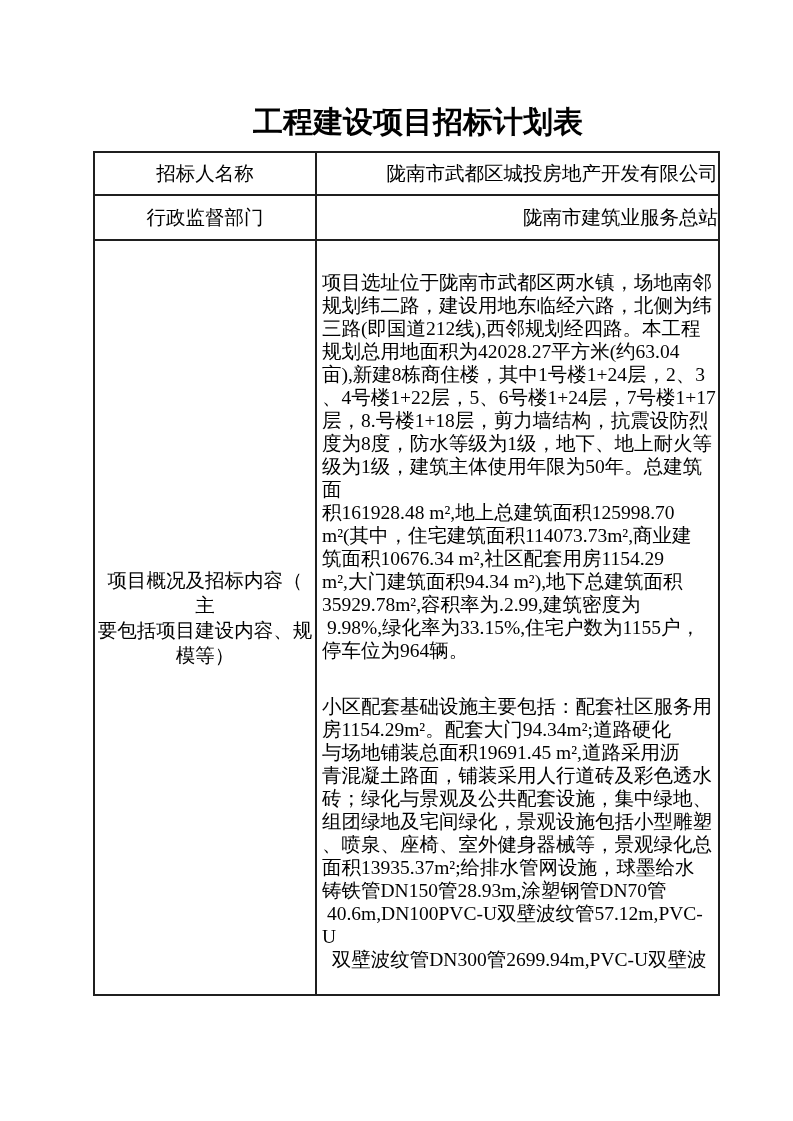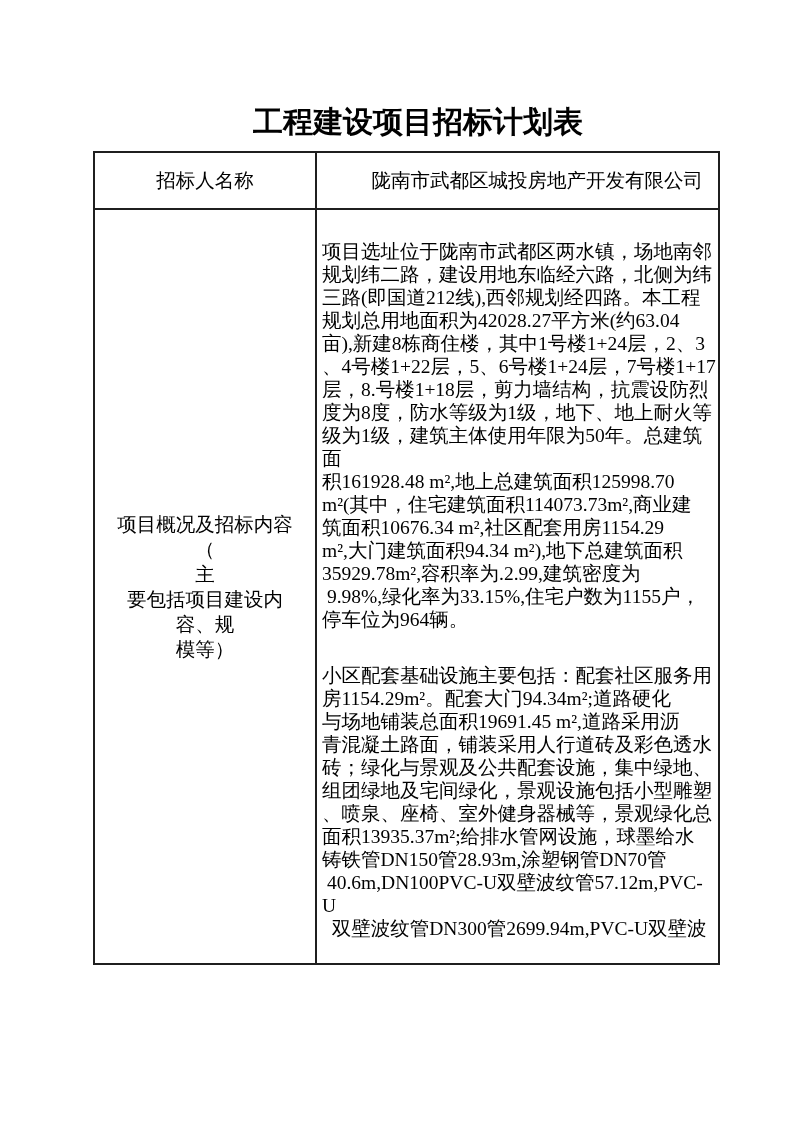--- a/index.html
+++ b/index.html
@@ -26,21 +26,21 @@
   }
   table.bid-table {
     border-collapse: collapse;
     table-layout: fixed;
     margin: 11px 0 0 93px;
     width: 625px;
   }
   table.bid-table td {
     border: 2px solid #1f1f1f;
     font-size: 19.5px;
-    padding: 15px;
+    padding: 0;
   }
   td.label-cell {
     width: 222px;
     text-align: center;
     vertical-align: middle;
     line-height: 25px;
     white-space: pre-line;
   }
   td.value-cell {
     width: 403px;
@@ -71,20 +71,24 @@
 <body>
 
 <h1 class="doc-title">工程建设项目招标计划表</h1>
 
 <table class="bid-table">
   <tbody>
       <tr class="row-1">
     <td class="label-cell">招标人名称</td>
     <td class="value-cell">陇南市武都区城投房地产开发有限公司</td>
   </tr>
+  <tr class="row-3">
+    <td class="label-cell">行政监督部门</td>
+    <td class="value-cell">陇南市建筑业服务总站</td>
+  </tr>
   <tr class="row-5">
     <td class="label-cell">项目概况及招标内容（
 主
 要包括项目建设内容、规
 模等）</td>
     <td class="value-cell overview">
       <div class="para">项目选址位于陇南市武都区两水镇，场地南邻
 规划纬二路，建设用地东临经六路，北侧为纬
 三路(即国道212线),西邻规划经四路。本工程
 规划总用地面积为42028.27平方米(约63.04

